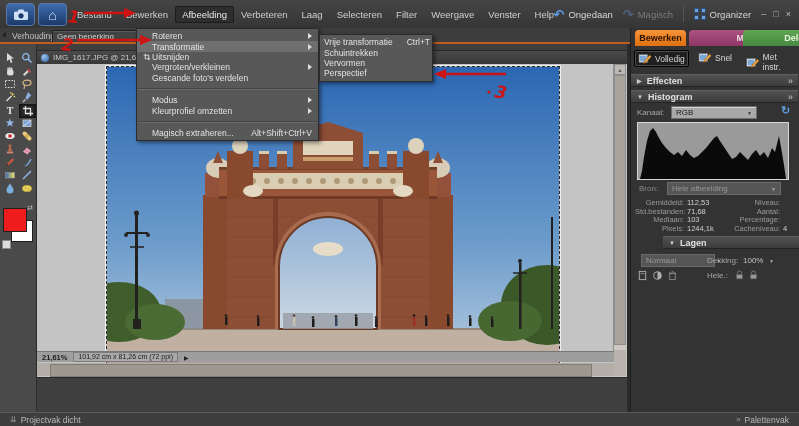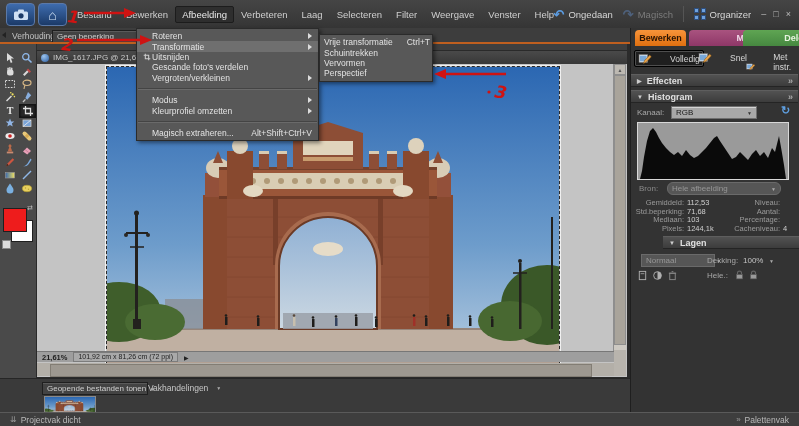--- a/index.html
+++ b/index.html
@@ -53,21 +53,21 @@
   .mi{height:10.4px;display:flex;align-items:center;padding:0 6px 0 4px;}
   .mi .gut{width:11px;display:flex;align-items:center;justify-content:center;}
   .mi .lbl{font-size:8.5px;color:#e3e3e3;white-space:nowrap;}
   .mi .sc{font-size:8.5px;color:#e3e3e3;margin-left:auto;padding-left:14px;}
   .mi .subarrow{margin-left:auto;width:0;height:0;border-left:4px solid #ddd;border-top:3px solid transparent;border-bottom:3px solid transparent;}
   .mi.hl{background:#6f6f6f;}
   .msep{height:1px;background:#444;border-bottom:1px solid #6a6a6a;margin:5px 1px;}
   
   #panel{left:630px;top:28px;width:169px;height:384px;background:#333;border-left:1px solid #1f1f1f;box-sizing:border-box;z-index:5;}
   .tab{top:2px;height:16px;width:51px;border-radius:4px 4px 0 0;display:flex;align-items:center;justify-content:center;font-size:9px;font-weight:bold;}
-  .modebtn{display:flex;align-items:flex-end;gap:18px;font-size:8.5px;color:#d8d8d8;padding:2px 3px;border-radius:2px;}
+  .modebtn{display:flex;align-items:center;gap:3px;font-size:8.5px;color:#d8d8d8;padding:2px 3px;border-radius:2px;}
   .modebtn.active{background:#1f1f1f;border:1px solid #000;box-shadow:inset 0 0 0 1px #4e4e4e;}
   .sect{left:0;width:167px;height:13px;background:linear-gradient(#525252,#3c3c3c);border-top:1px solid #5e5e5e;border-bottom:1px solid #242424;
         display:flex;align-items:center;padding:0 6px;box-sizing:border-box;color:#e0e0e0;font-size:9px;font-weight:bold;gap:5px;}
   .sect .tri{font-size:6px;color:#ccc;} .sect .dbl{margin-left:auto;color:#aaa;font-size:9px;letter-spacing:-1px;}
   .ddgray{background:#a8a8a8;border:1px solid #6e6e6e;box-shadow:inset 0 1px 0 #d4d4d4;color:#1a1a1a;font-size:8px;
           display:flex;align-items:center;justify-content:space-between;padding:0 4px;}
   .dddis{background:#565656;border:1px solid #6a6a6a;color:#979797;font-size:8px;display:flex;align-items:center;justify-content:space-between;padding:0 4px;}
   .plabel{font-size:8px;color:#a8a8a8;}
   .pdim{font-size:8px;color:#8a8a8a;}
   #histbox{background:#9a9a9a;border:1px solid #d8d8d8;}
@@ -465,26 +465,26 @@
     <div class="mi">
         <span class="gut">
           <svg width="8" height="8" viewBox="0 0 12 12">
             <path d="M3.5 1 V8.5 H11 M1 3.5 H8.5 V11" fill="none" stroke="#ccc" stroke-width="1.6"></path>
           </svg>
         </span>
         <span class="lbl">Uitsnijden</span>
       </div>
     <div class="mi">
         <span class="gut"></span>
-        <span class="lbl">Gescande foto's verdelen</span>
-      </div>
-    <div class="mi">
-        <span class="gut"></span>
         <span class="lbl">Vergroten/verkleinen</span>
         <span class="subarrow"></span>
+      </div>
+    <div class="mi">
+        <span class="gut"></span>
+        <span class="lbl">Gescande foto's verdelen</span>
       </div>
     <div class="msep"></div>
     <div class="mi">
         <span class="gut"></span>
         <span class="lbl">Modus</span>
         <span class="subarrow"></span>
       </div>
     <div class="mi">
         <span class="gut"></span>
         <span class="lbl">Kleurprofiel omzetten</span>
@@ -562,31 +562,31 @@
     </div>
     <span class="abs" style="left:150px;top:76px;font-size:11px;font-weight:bold;color:#5f9fe0;">↻</span>
 
     <div class="abs" id="histbox" style="left:6px;top:94px;width:150px;height:56px;">
       <svg width="150" height="56" viewBox="0 0 150 56">
         <polygon fill="#0a0a0a" points="2,56 4,48 6,34 9,18 12,8 15,5 18,9 21,15 24,20 28,25 32,29 36,32 40,29 44,33 48,27 52,32 56,35 60,33 64,29 68,25 72,20 76,15 79,13 82,18 86,24 90,30 94,36 98,34 102,29 106,33 110,37 114,31 118,27 122,33 126,29 130,35 134,25 137,29 141,13 144,30 146,42 148,56"></polygon>
       </svg>
     </div>
 
     <span class="abs pdim" style="left:8px;top:156px;">Bron:</span>
-    <div class="abs dddis" style="left:36px;top:154px;width:104px;height:11px;border-radius:6px;">
+    <div class="abs dddis" style="left:36px;top:154px;width:104px;height:11px;">
       <span>Hele afbeelding</span>
       <span class="caret">▼</span>
     </div>
 
     <div class="abs statgrid" style="left:4px;top:171px;width:162px;">
       <span class="l">Gemiddeld:</span>
         <span class="v">112,53</span>
       <span class="l">Niveau:</span>
         <span class="v"></span>
-      <span class="l">Std.beperking:</span>
+      <span class="l">Std.bestanden:</span>
         <span class="v">71,68</span>
       <span class="l">Aantal:</span>
         <span class="v"></span>
       <span class="l">Mediaan:</span>
         <span class="v">103</span>
       <span class="l">Percentage:</span>
         <span class="v"></span>
       <span class="l">Pixels:</span>
         <span class="v">1244,1k</span>
       <span class="l">Cacheniveau:</span>
@@ -625,35 +625,20 @@
         <use href="#ic-lock"></use>
       </svg>
     <svg class="abs" style="left:118px;top:242px;" width="9" height="10">
         <use href="#ic-lock"></use>
       </svg>
 
   </div>
 
   <div class="abs" style="left:627px;top:44px;width:3px;height:368px;background:#2b2b2b;"></div>
 
-  <div class="abs" id="photobin">
-    <div class="abs dddark" style="left:42px;top:3px;width:96px;height:11px;">
-      <span style="white-space:nowrap;">Geopende bestanden tonen</span>
-      <span class="caret">▼</span>
-    </div>
-    <div class="abs" style="left:148px;top:4px;display:flex;align-items:center;gap:4px;font-size:8.5px;color:#c8c8c8;">
-      <span>Vakhandelingen</span>
-      <span class="caret">▼</span>
-    </div>
-    <div class="abs" style="left:44px;top:17px;width:50px;height:16px;border:1px solid #8a8a8a;background:#222;">
-      <svg width="50" height="16" viewBox="0 0 452 296" preserveAspectRatio="none">
-          <use href="#arcphoto"></use>
-        </svg>
-    </div>
-  </div>
 
   <div class="abs" id="bottombar">
     <span class="bbitem">
       <span class="bbicon">⇊</span>
       <span>Projectvak dicht</span>
     </span>
     <span class="bbitem">
       <span class="bbicon">»</span>
       <span>Palettenvak</span>
     </span>

